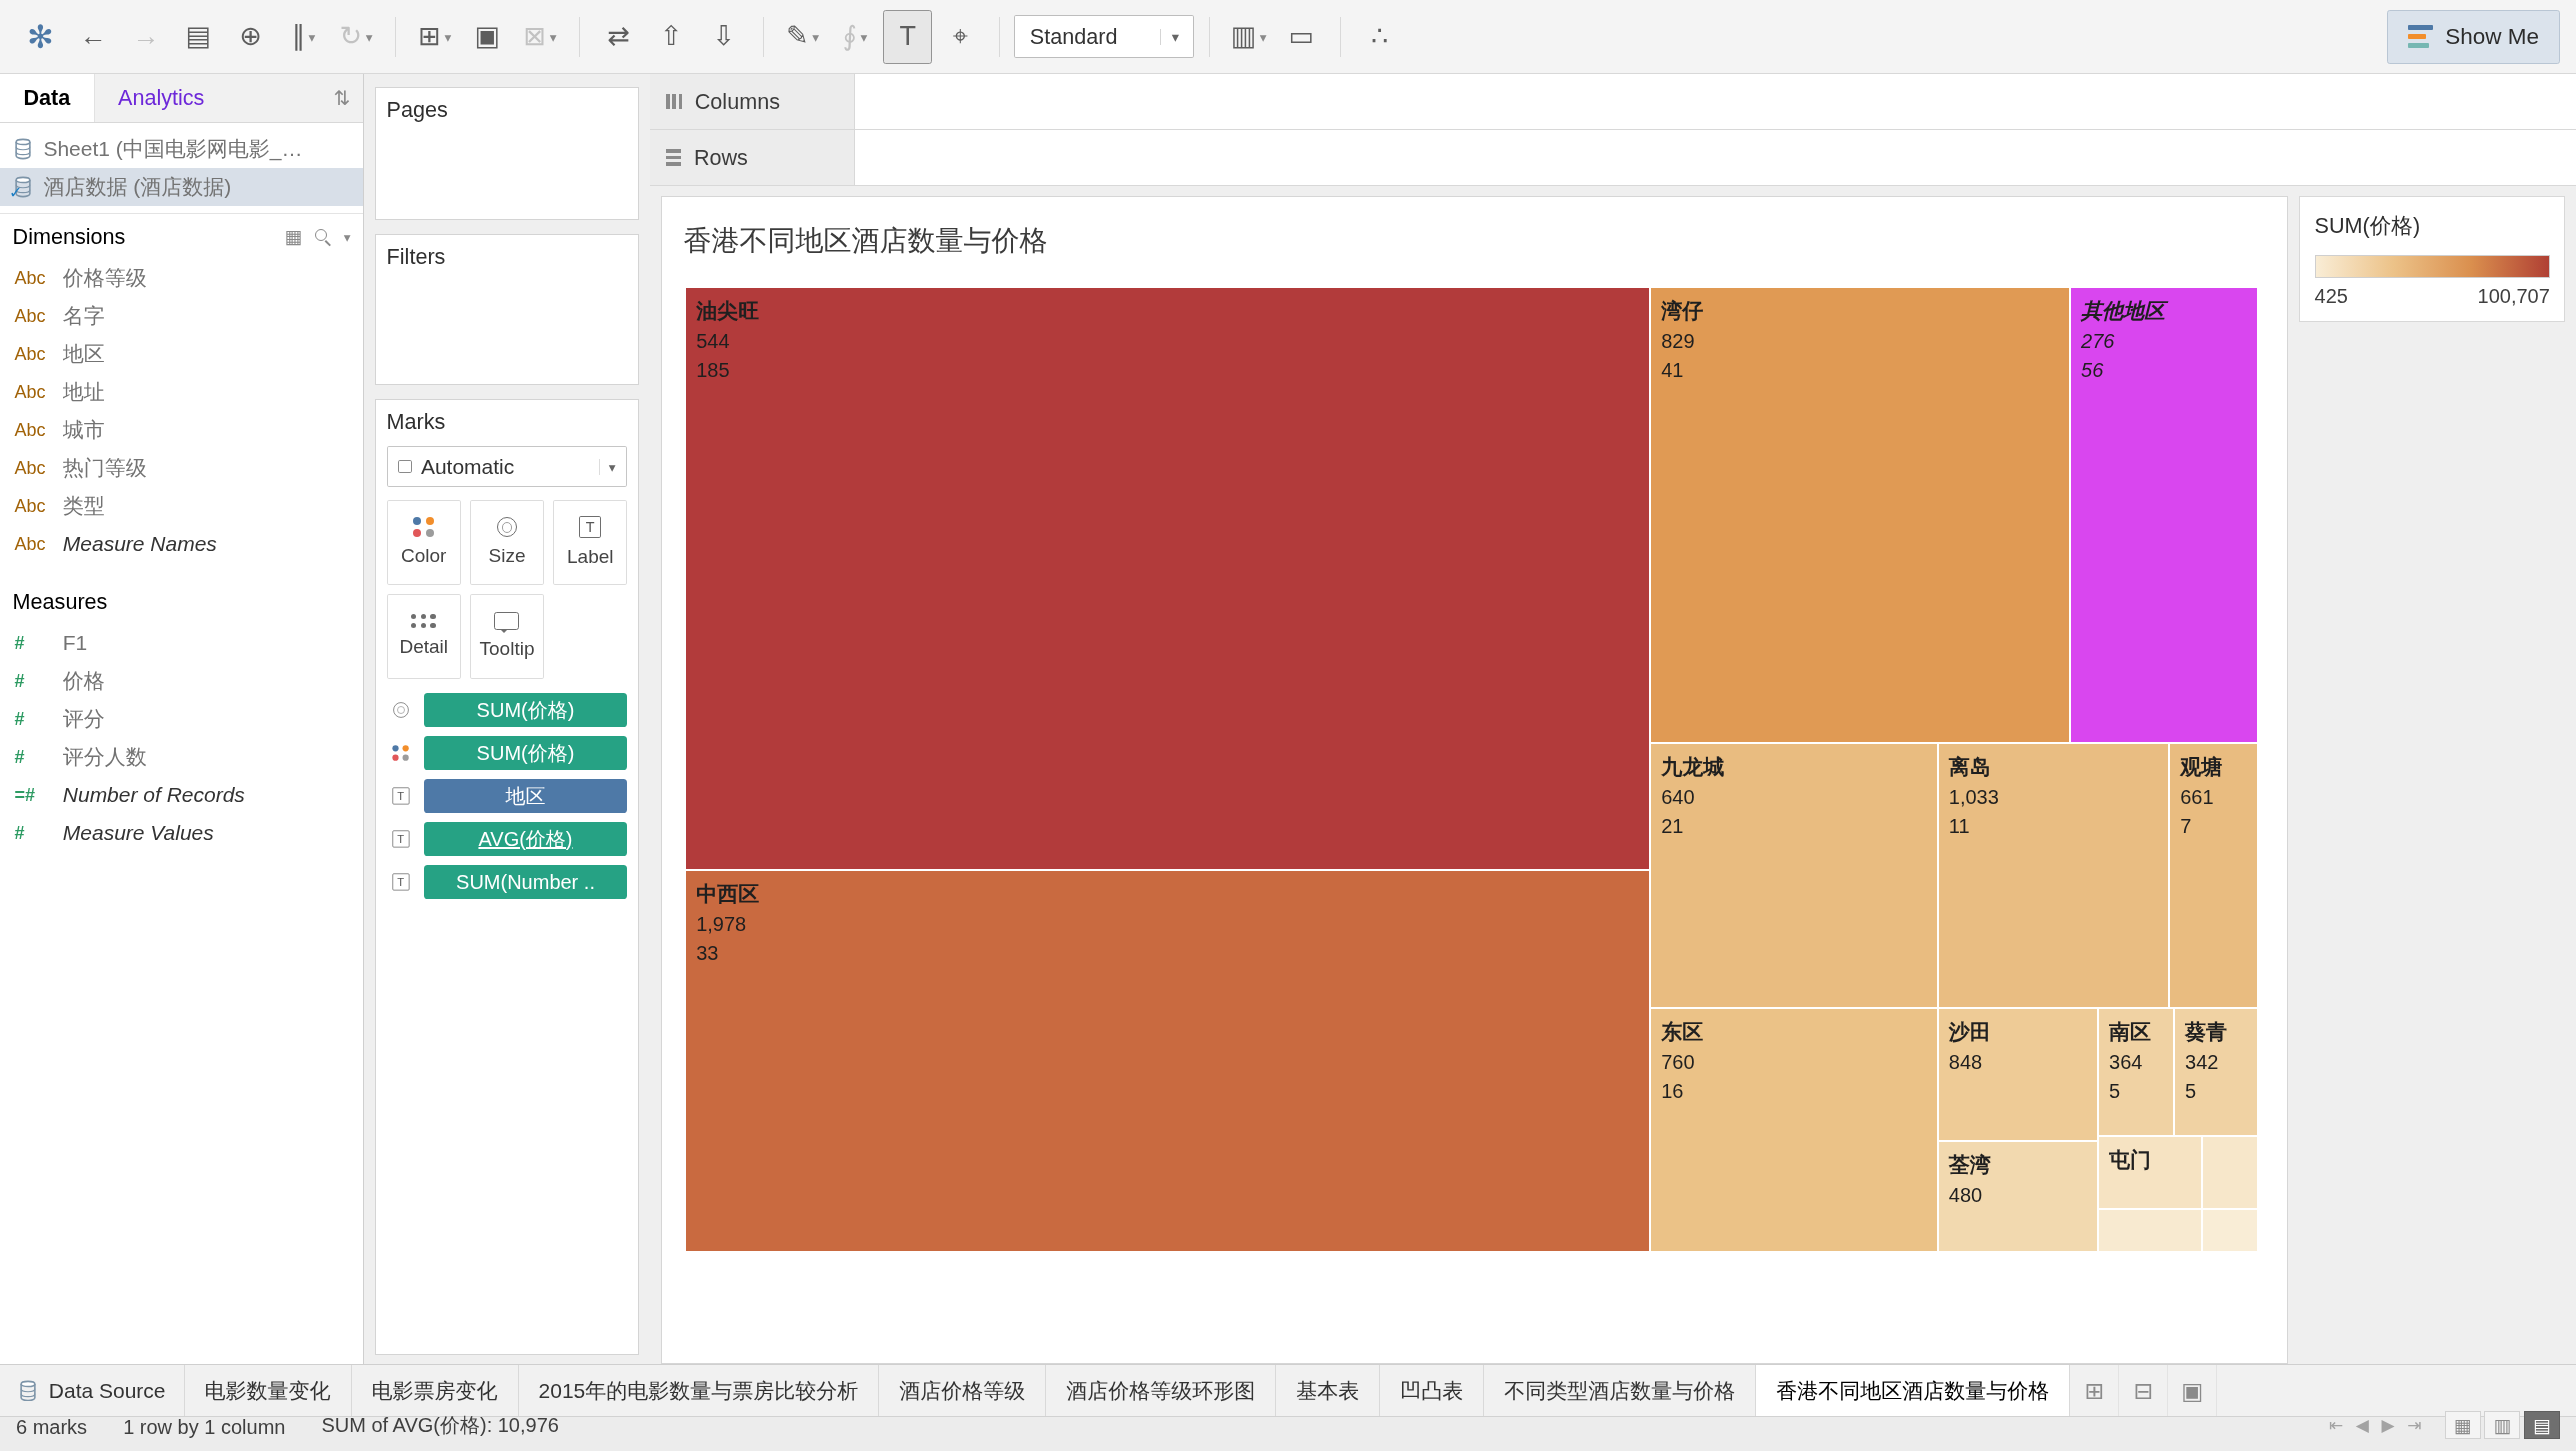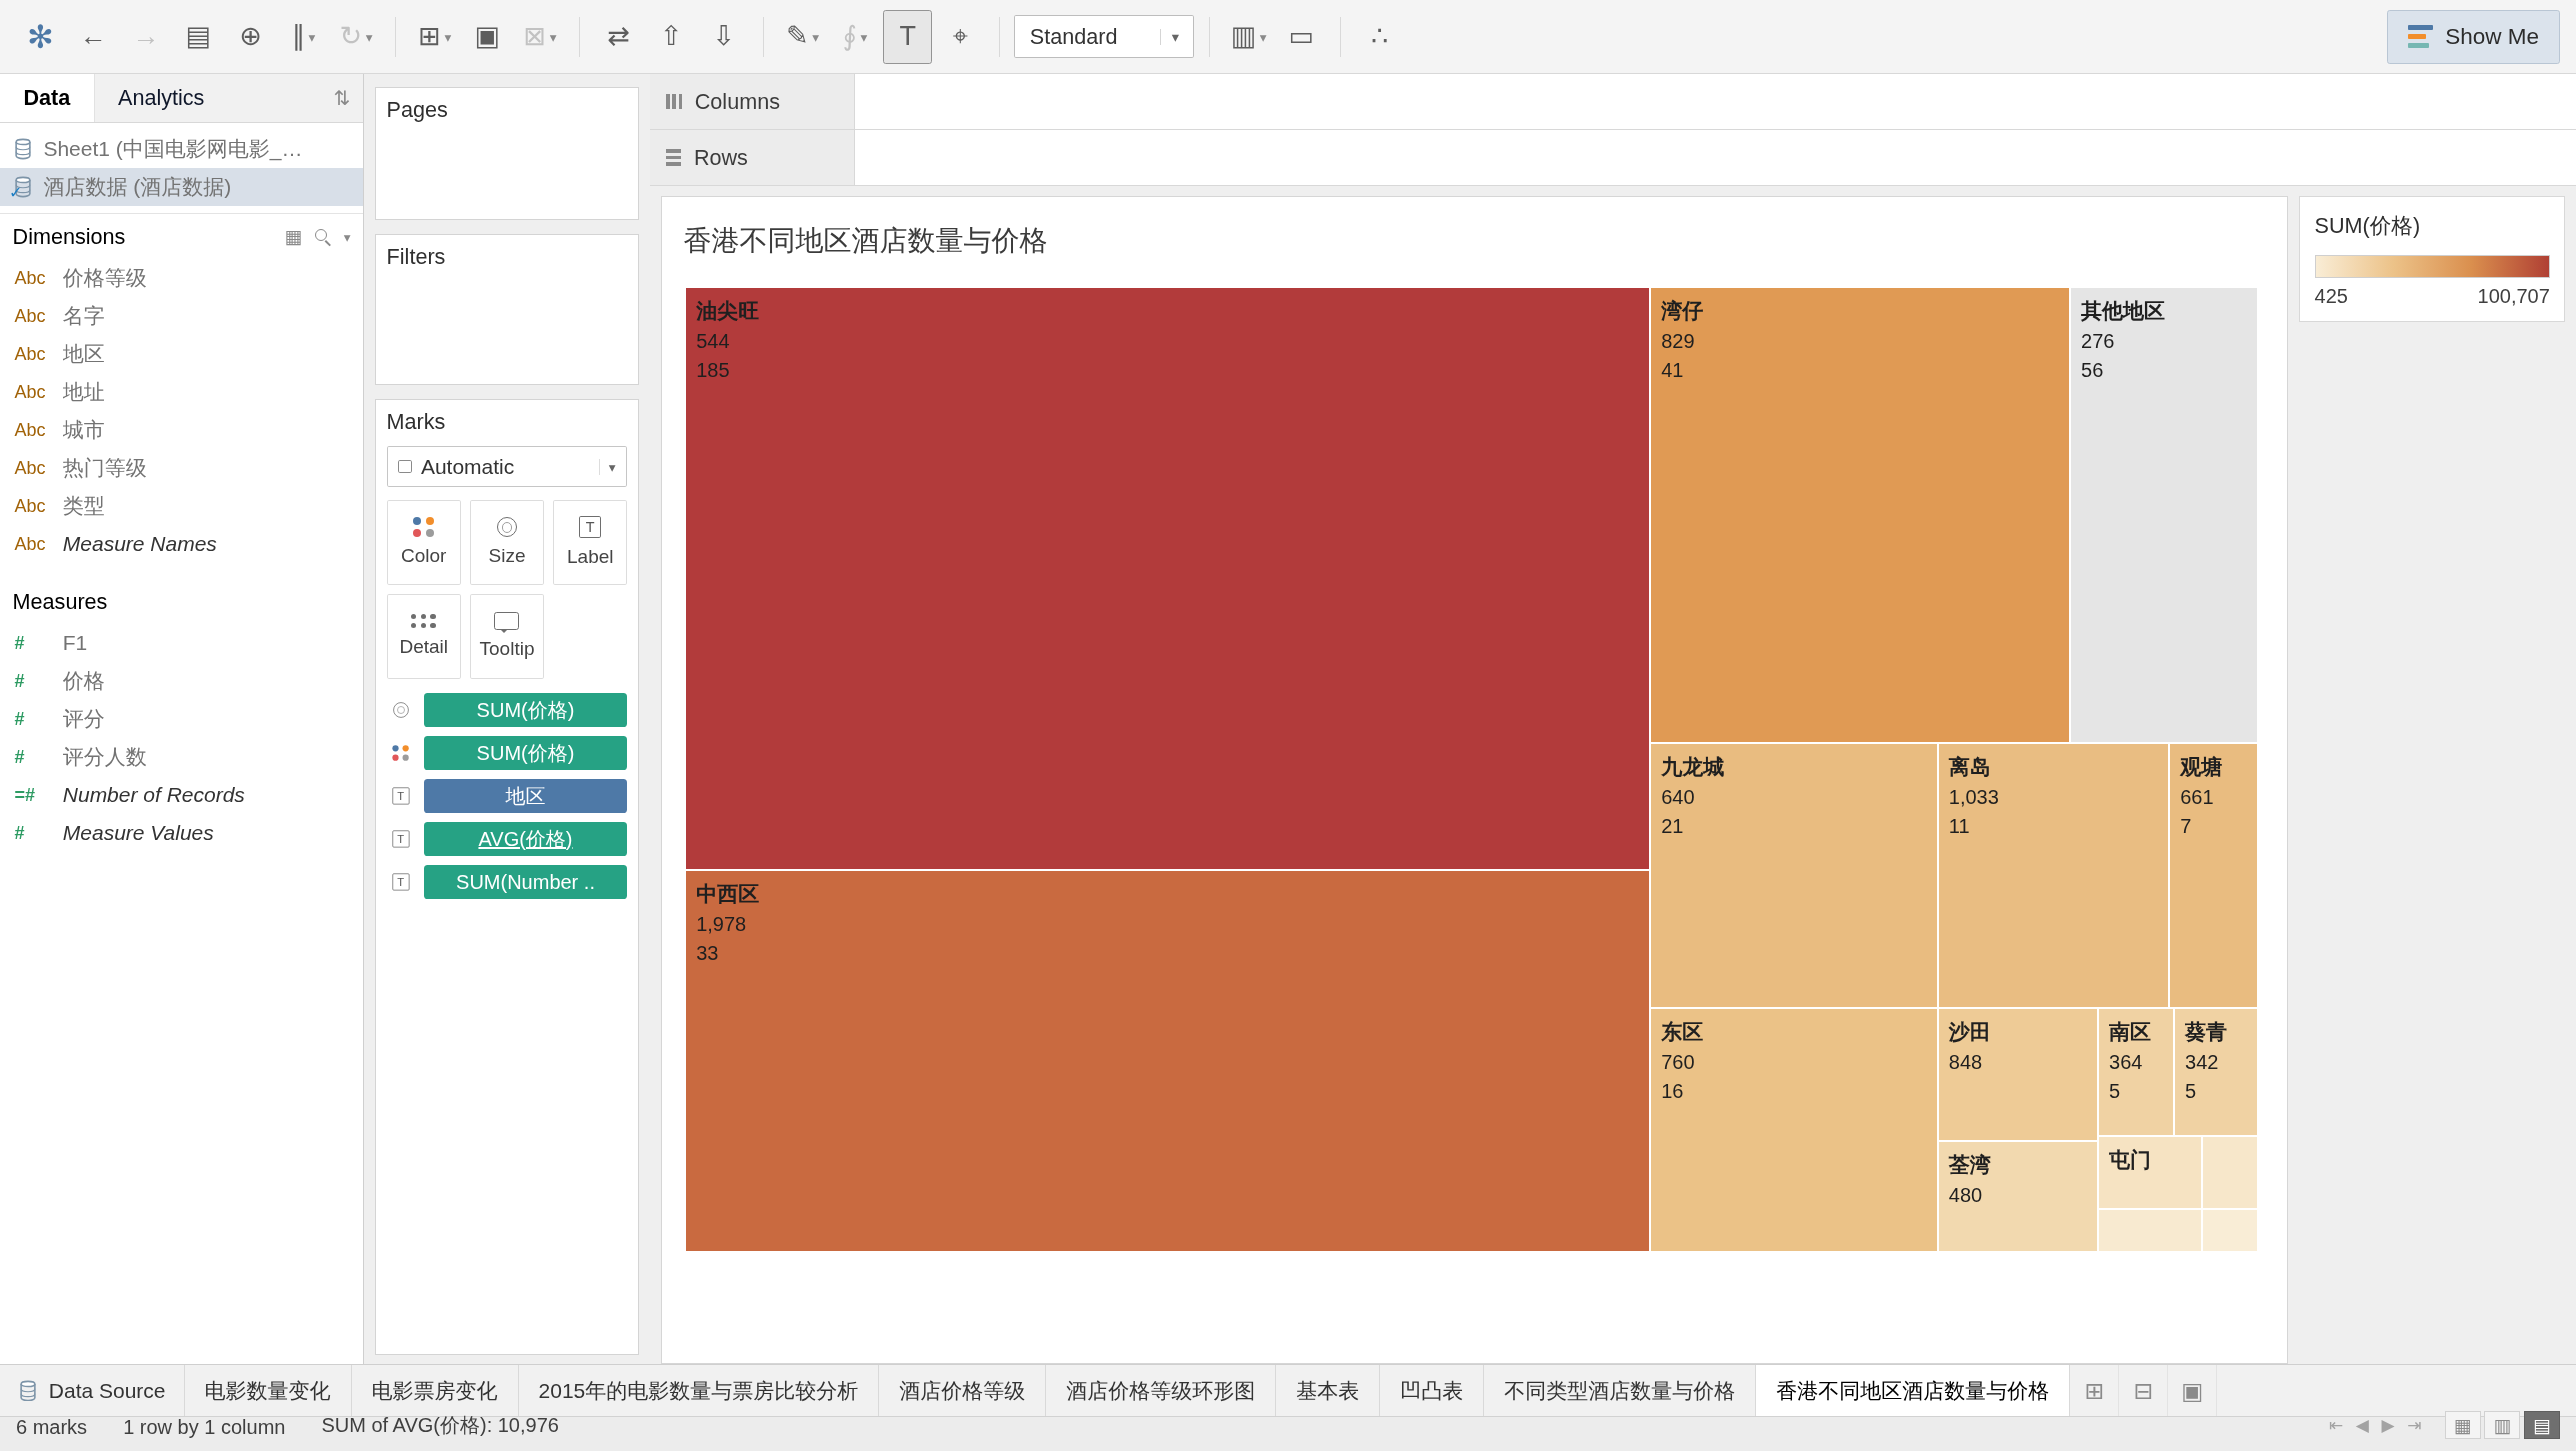--- a/index.html
+++ b/index.html
@@ -24,21 +24,21 @@
   .show-me-ico i:nth-child(1){width:25px;background:#4e79a7}
   .show-me-ico i:nth-child(2){width:18px;background:#f28e2b}
   .show-me-ico i:nth-child(3){width:21.6px;background:#76b7b2}
 
   
   .main{flex:1;display:flex;min-height:0}
 
   
   .left-panel{width:364px;background:#fff;border-right:0.9px solid #cfcfcf;display:flex;flex-direction:column;flex:0 0 auto}
   .data-tabs{height:49px;display:flex;align-items:stretch;background:#f1f1f1;border-bottom:0.9px solid #d8d8d8;flex:0 0 auto}
-  .data-tab{padding:0 23.4px;display:flex;align-items:center;font-size:21.6px;color:#0f172a}
+  .data-tab{padding:0 23.4px;display:flex;align-items:center;font-size:21.6px;color:#6d28d9}
   .data-tab.active{background:#fff;color:#000;font-weight:700;border-right:0.9px solid #e2e2e2}
   .data-tabs-end{margin-left:auto;display:flex;align-items:center;padding-right:12.6px;color:#8a8a8a;font-size:20px}
   .ds-list{padding:7.2px 0;border-bottom:0.9px solid #e4e4e4}
   .ds-row{height:38px;display:flex;align-items:center;gap:10.8px;padding:0 12.6px;color:#222}
   .ds-row.selected{background:#d8dfe8}
   .ds-ico{position:relative;display:flex;align-items:center}
   .ds-check{position:absolute;left:-3.6px;bottom:-3.6px;color:#1a7dc4;font-size:16px;font-weight:700}
   .panel-header{height:45px;display:flex;align-items:center;padding:0 12.6px;font-size:21.6px;color:#000}
   .panel-header .hdr-icons{margin-left:auto;display:flex;align-items:center;gap:12.6px;color:#8a8a8a;font-size:19px}
   .search-ico{position:relative;width:16px;height:16px;display:inline-block}
@@ -442,21 +442,21 @@
               <div class="tm-cell" style="left: 0%; top: 60.41%; width: 61.34%; height: 39.59%; background: rgb(201, 106, 64);">
                 <div class="tm-name">中西区</div>
                 <div class="tm-val">1,978</div>
                 <div class="tm-val">33</div>
               </div>
               <div class="tm-cell" style="left: 61.34%; top: 0%; width: 26.69%; height: 47.27%; background: rgb(224, 154, 84);">
                 <div class="tm-name">湾仔</div>
                 <div class="tm-val">829</div>
                 <div class="tm-val">41</div>
               </div>
-              <div class="tm-cell" style="left: 88.03%; top: 0%; width: 11.97%; height: 47.27%; background: #e5e5e5;">
+              <div class="tm-cell" style="left: 88.03%; top: 0%; width: 11.97%; height: 47.27%; background: #d946ef; font-style: italic;">
                 <div class="tm-name">其他地区</div>
                 <div class="tm-val">276</div>
                 <div class="tm-val">56</div>
               </div>
               <div class="tm-cell" style="left: 61.34%; top: 47.27%; width: 18.28%; height: 27.47%; background: rgb(233, 188, 128);">
                 <div class="tm-name">九龙城</div>
                 <div class="tm-val">640</div>
                 <div class="tm-val">21</div>
               </div>
               <div class="tm-cell" style="left: 79.62%; top: 47.27%; width: 14.71%; height: 27.47%; background: rgb(233, 189, 130);">

